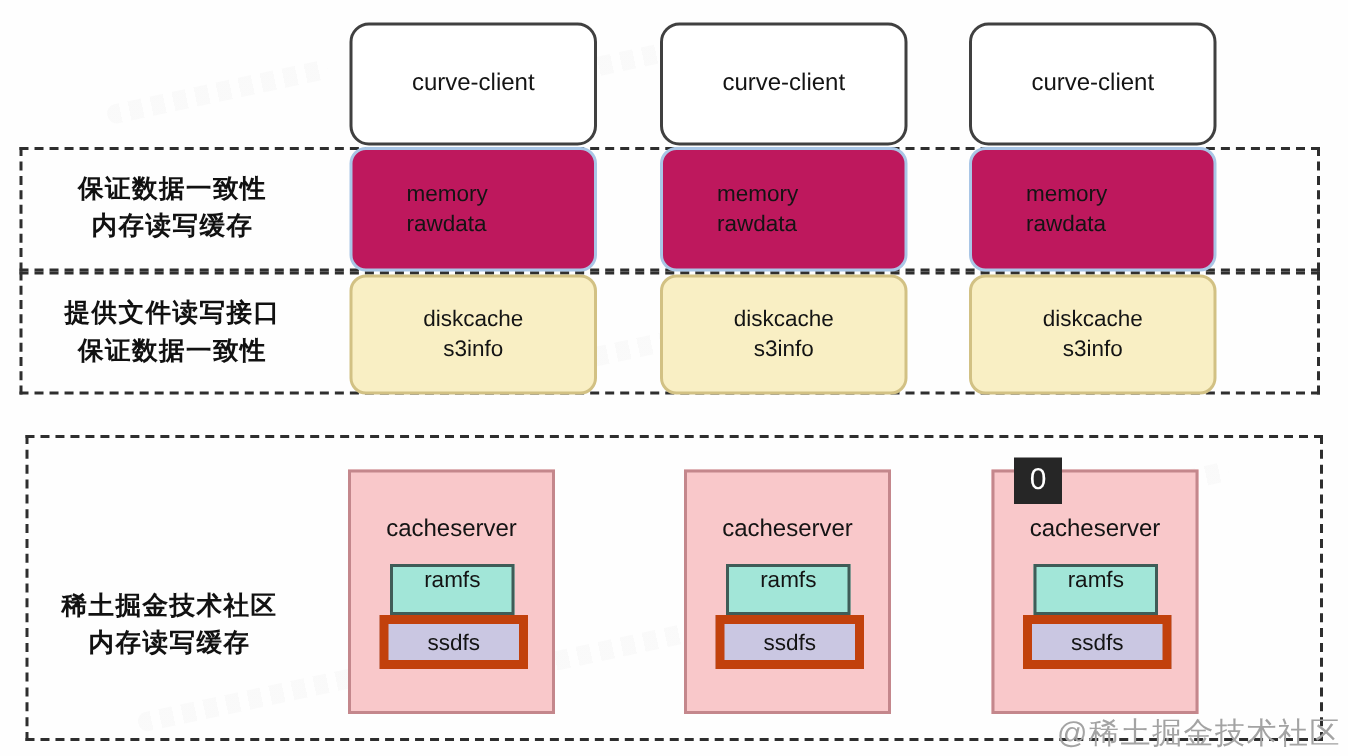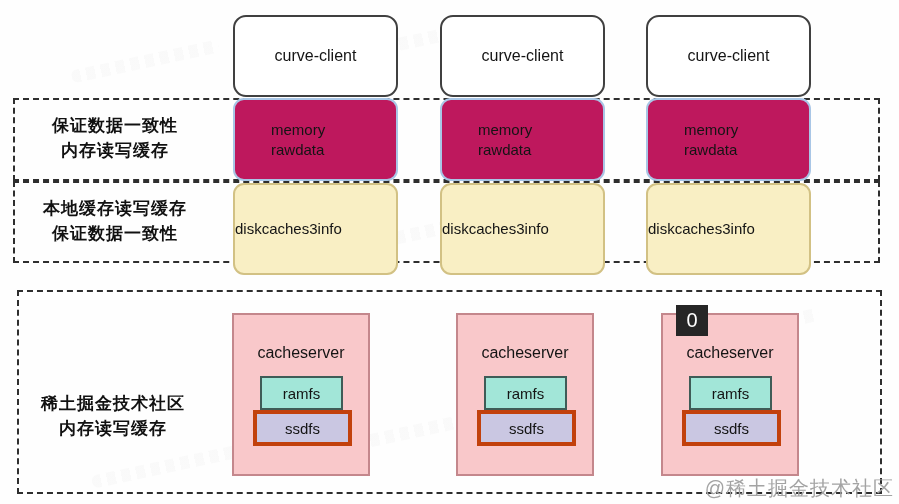--- a/index.html
+++ b/index.html
@@ -81,27 +81,28 @@
     line-height: 20px;
     z-index: 2;
     padding-left: 36px;
   }
 
   
   .disk-box {
     position: absolute;
     top: 183px;
     width: 165px;
-    height: 92px;
+    height: 80px;
     background: #f9efc4;
     border: 2px solid #d2c184;
     border-radius: 11px;
     display: flex;
-    flex-direction: row;
+    flex-direction: column;
     align-items: center;
+    justify-content: center;
     font-size: 15px;
     line-height: 20px;
     z-index: 2;
   }
 
   .col-1 { left: 233px; }
   .col-2 { left: 440px; }
   .col-3 { left: 646px; }
 
   
@@ -124,30 +125,30 @@
     top: 29px;
     text-align: center;
     font-size: 16px;
   }
   .ramfs-box {
     position: absolute;
     left: 26px; top: 61px;
     width: 83px; height: 34px;
     background: #a2e6d8;
     border: 2px solid #3f5c57;
-    display: flex; align-items: center; justify-content: center;
+    display: flex; justify-content: center;
     font-size: 15px;
     z-index: 2;
   }
   .ssdfs-box {
     position: absolute;
     left: 19px; top: 95px;
     width: 99px; height: 36px;
     background: #cac7e2;
-    border: 4px solid #c2410c;
+    border: 6px solid #c2410c;
     display: flex; align-items: center; justify-content: center;
     font-size: 15px;
     z-index: 1;
   }
 
   .badge {
     position: absolute;
     left: 13px; top: -10px;
     width: 32px; height: 31px;
     background: #262626;
@@ -181,21 +182,21 @@
 
   <div class="band band-1"></div>
   <div class="band band-2"></div>
   <div class="band band-3"></div>
 
   <div class="band-label band-label-1">
     <div>保证数据一致性</div>
     <div>内存读写缓存</div>
   </div>
   <div class="band-label band-label-2">
-    <div>本地缓存读写缓存</div>
+    <div>提供文件读写接口</div>
     <div>保证数据一致性</div>
   </div>
   <div class="band-label band-label-3">
     <div>稀土掘金技术社区</div>
     <div>内存读写缓存</div>
   </div>
 
   <div class="client-box col-1">
     <span>curve-client</span>
   </div>

